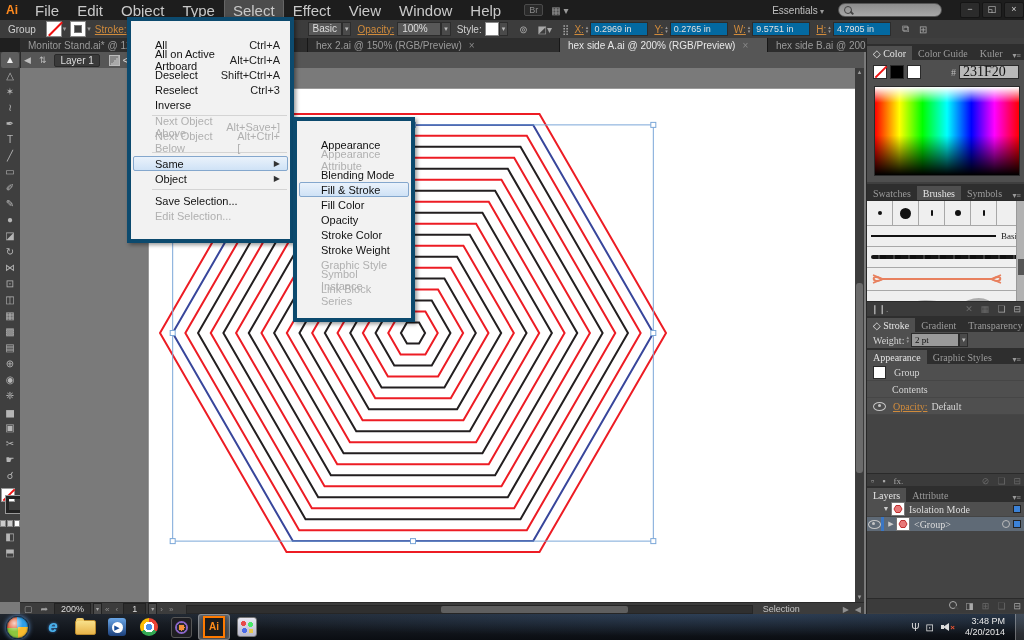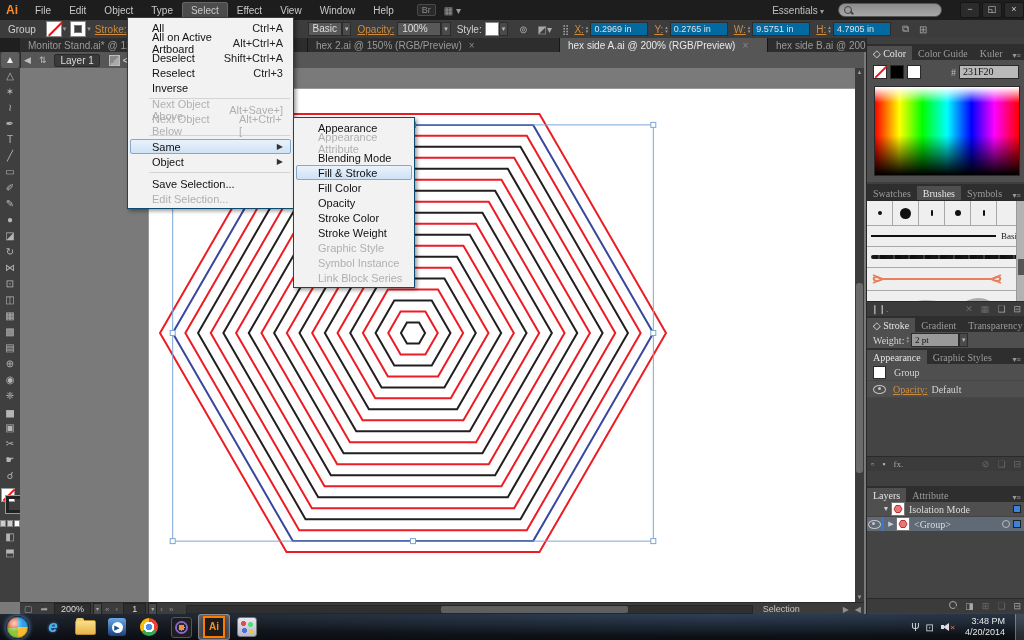--- a/index.html
+++ b/index.html
@@ -3,21 +3,21 @@
 <meta charset="utf-8">
 <style>
   html,body{margin:0;padding:0;background:#000;}
   #screen{position:relative;width:1024px;height:640px;overflow:hidden;
     font-family:"Liberation Sans",sans-serif;background:#7a7a7a;
     -webkit-font-smoothing:antialiased;}
   .abs{position:absolute;}
   
   #titlebar{left:0;top:0;width:1024px;height:20px;background:#1d1d1d;display:flex;align-items:center;}
   #ai-logo{color:#ff8a1e;font-weight:bold;font-size:12px;padding:0 8px 0 6px;}
-  .mb-item{color:#c9c9c9;font-size:10px;padding:2px 8px;border:1px solid transparent;}
+  .mb-item{color:#c9c9c9;font-size:15px;padding:2px 8px;border:1px solid transparent;}
   .mb-item.active{background:#4c4c4c;border-color:#666;border-radius:2px;}
   #br-btn{margin-left:14px;color:#8a8a8a;font-size:9px;border:1px solid #4a4a4a;background:#2a2a2a;padding:0 4px;border-radius:2px;}
   #ws-grid{margin-left:8px;color:#9a9a9a;font-size:10px;}
   #tb-right{margin-left:auto;display:flex;align-items:center;}
   #workspace{color:#c0c0c0;font-size:10px;margin-right:14px;}
   #workspace:after{content:" ▾";color:#9a9a9a;font-size:8px;}
   #search-box{width:92px;height:12px;background:linear-gradient(#8d8d8d,#a8a8a8);border:1px solid #555;border-radius:7px;display:flex;align-items:center;padding:0 5px;margin-right:16px;}
   .mag{display:inline-block;width:6px;height:6px;border:1.5px solid #444;border-radius:50%;position:relative;}
   .mag:after{content:"";position:absolute;left:5px;top:5px;width:4px;height:1.5px;background:#444;transform:rotate(45deg);}
   .winbtn{width:18px;height:14px;margin-left:2px;background:#2b2b2b;border:1px solid #151515;color:#cfcfcf;font-size:9px;line-height:13px;text-align:center;border-radius:2px;}
@@ -59,21 +59,21 @@
   .mode-sq{width:5px;height:5px;border:1px solid #888;background:#ccc;}
   .mode-sq.none{background:linear-gradient(135deg,#fff 45%,#e11 45%,#e11 55%,#fff 55%);}
   
   #canvas{left:20px;top:68px;width:844px;height:534px;background:#7a7a7a;overflow:hidden;}
   #artboard{position:absolute;left:128px;top:20px;width:707px;height:514px;background:#fff;border:1px solid #9a9a9a;box-shadow:2px 2px 3px rgba(0,0,0,.25);}
   #hex-svg{position:absolute;left:0;top:0;}
   #vscroll{position:absolute;right:0;top:0;width:9px;height:534px;background:#3c3c3c;}
   #vscroll .thumb{position:absolute;left:1px;top:215px;width:7px;height:190px;background:#6b6b6b;border-radius:3px;}
   .scroll-arr{position:absolute;left:0;width:9px;height:9px;color:#9a9a9a;font-size:6px;line-height:9px;text-align:center;}
   
-  .popup{background:#f2f2f2;border:1px solid #0c4a6e;box-shadow:2px 2px 4px rgba(0,0,0,.4);z-index:50;font-size:11px;color:#111;padding:2px 0;box-sizing:border-box;}
+  .popup{background:#f2f2f2;border:4px solid #0c4a6e;box-shadow:2px 2px 4px rgba(0,0,0,.4);z-index:50;font-size:11px;color:#111;padding:16px 0;box-sizing:border-box;}
   #select-menu{left:127px;top:17px;width:167px;}
   #same-submenu{left:293px;top:117px;width:122px;}
   .mrow{display:flex;justify-content:space-between;align-items:center;height:13px;padding:0 7px 0 21px;border:1px solid transparent;border-radius:2px;margin:0 2px;}
   .mrow .mr{color:#222;}
   .mrow.dis,.mrow.dis .mr{color:#b0b0b0;}
   .mrow.hl{background:linear-gradient(#eaf2fb,#cfe2f6);border-color:#84a7cd;align-items:center;}
   .msep{height:1px;background:#d4d4d4;margin:3px 3px 3px 21px;}
   .mr.sub{font-size:8px;color:#333;}
   
   #statusbar{left:20px;top:602px;width:844px;height:12px;background:#3c3c3c;border-top:1px solid #2a2a2a;display:flex;align-items:center;font-size:9px;color:#c5c5c5;}
@@ -93,21 +93,21 @@
   .ptab.active{background:#4f4f4f;color:#e4e4e4;}
   .pmenu{margin-left:auto;color:#9a9a9a;font-size:8px;padding:3px 4px 0 0;}
   .pbody{background:#4f4f4f;position:relative;}
   
   #color-swrow{height:20px;display:flex;align-items:center;padding:2px 6px 0;}
   .csw{width:12px;height:12px;border:1px solid #2a2a2a;margin-right:3px;position:relative;background:#fff;}
   .csw.none:after{content:"";position:absolute;left:-1px;top:5px;width:16px;height:2px;background:#e11;transform:rotate(-45deg);}
   .csw.black{background:#000;}
   #hex-field{margin-left:auto;display:flex;align-items:center;}
   #hash{color:#bbb;margin-right:3px;}
-  #hex-input{background:#b9b9b9;border:1px solid #2a2a2a;color:#111;width:52px;height:12px;line-height:12px;padding:0 3px;font-size:10px;}
+  #hex-input{background:#b9b9b9;border:1px solid #2a2a2a;color:#111;width:52px;height:12px;line-height:12px;padding:0 3px;font-size:14px;}
   #spectrum{position:absolute;left:7px;top:26px;width:144px;height:88px;border:1px solid #2a2a2a;
     background:linear-gradient(to bottom,rgba(255,255,255,1) 0%,rgba(255,255,255,0) 18%,rgba(0,0,0,0) 55%,#000 100%),
       linear-gradient(to right,#f00,#ff0 17%,#0f0 33%,#0ff 50%,#00f 67%,#f0f 83%,#f00);}
   
   #brush-list{background:#c9c9c9;height:100px;position:relative;overflow:hidden;border-top:1px solid #2a2a2a;}
   .brow{background:#efefef;border-bottom:1px solid #a8a8a8;position:relative;}
   #brow-dots{height:24px;display:flex;}
   .bcell{width:25px;height:24px;border-right:1px solid #a8a8a8;display:flex;align-items:center;justify-content:center;}
   .bdot{background:#111;border-radius:50%;}
   #brow-basic{height:20px;display:flex;align-items:center;padding:0 4px;}
@@ -488,20 +488,24 @@
           <span class="ptab active">Appearance</span>
           <span class="ptab">Graphic Styles</span>
           <span class="pmenu">▾≡</span>
         </div>
       <div class="pbody">
         <div class="arow">
           <span class="sw"></span>
           <span>Group</span>
         </div>
         <div class="arow">
+          <span style="width:19px;"></span>
+          <span>Contents</span>
+        </div>
+        <div class="arow">
           <span class="eye"></span>
           <span class="orange">Opacity:</span>
           <span style="margin-left:4px;">Default</span>
         </div>
         <div id="app-empty"></div>
       </div>
       <div class="pbot">
         <span class="ic">▫</span>
         <span class="ic">▪</span>
         <span class="ic">fx.</span>

